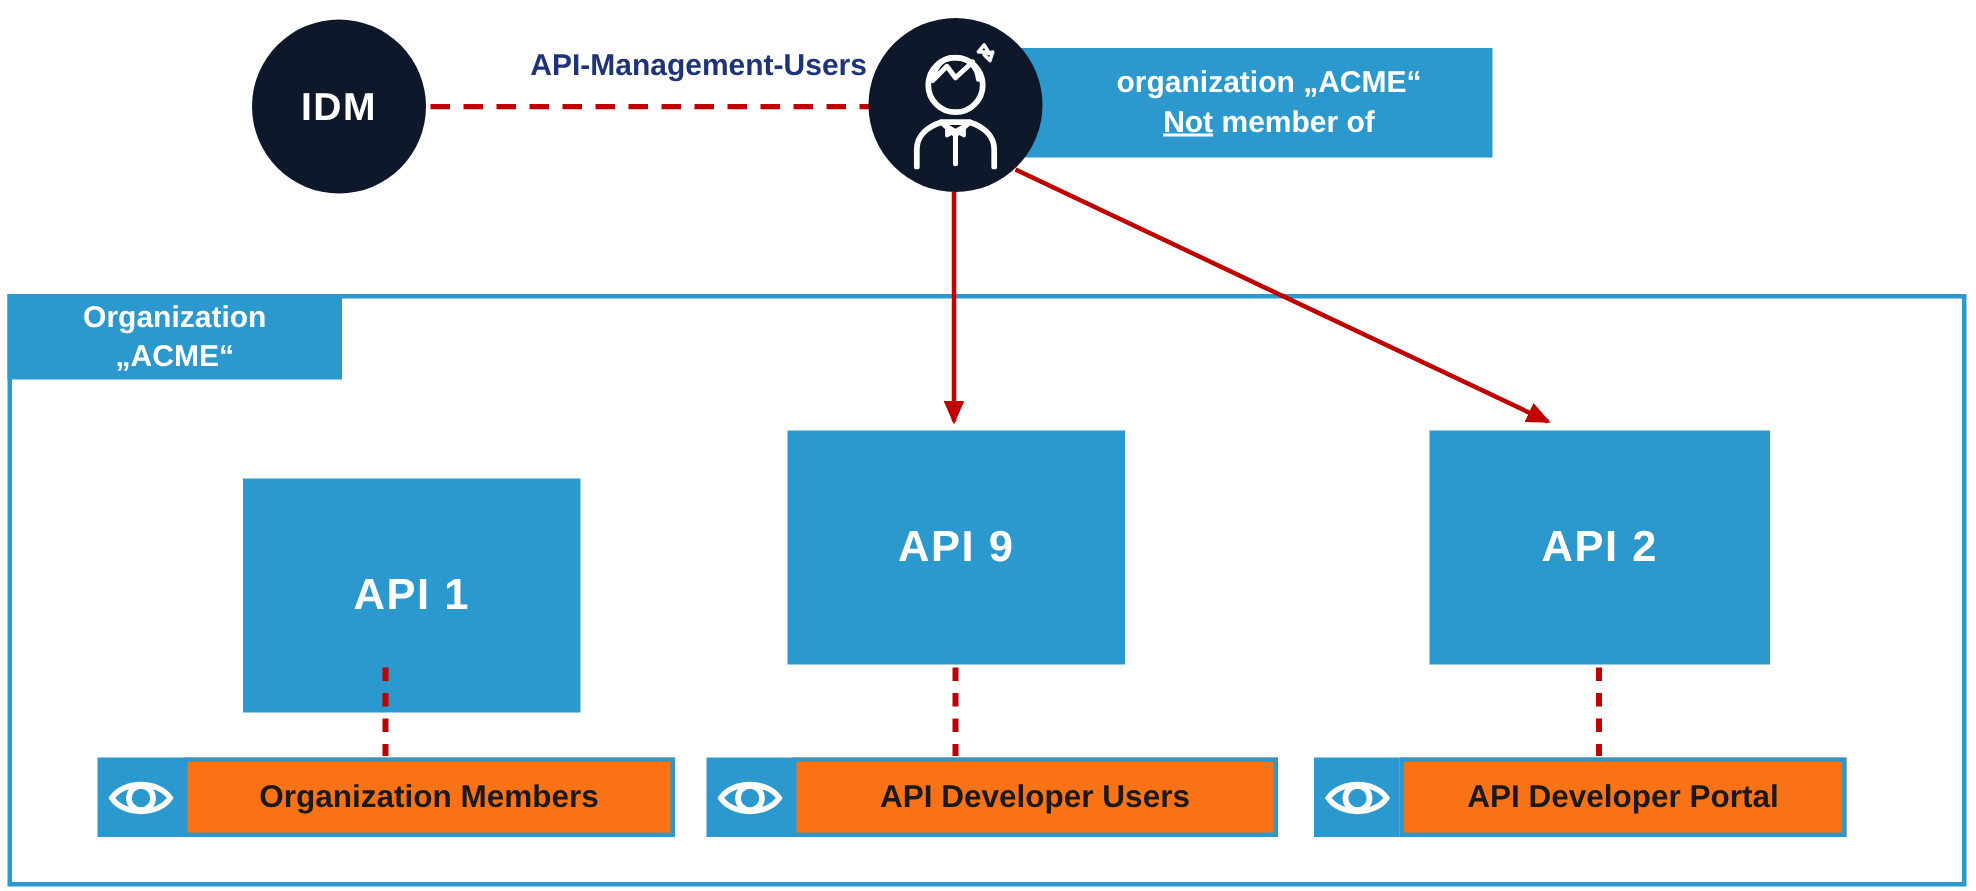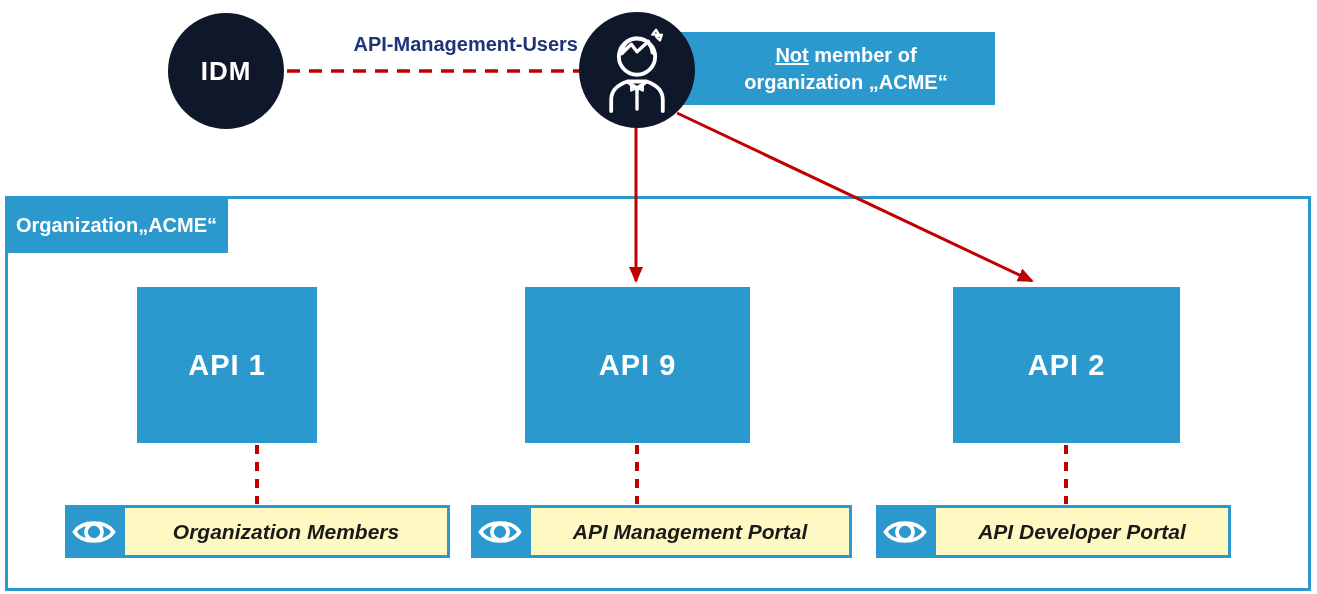--- a/index.html
+++ b/index.html
@@ -35,49 +35,49 @@
   .underline { text-decoration:underline; }
 
   
   #org-box {
     position:absolute; left:5px; top:196px; width:1300px; height:389px;
     border:3px solid #2B98CE; z-index:1; background:transparent;
   }
   #org-tab {
     position:absolute; left:5px; top:196px; width:223px; height:57px;
     background:#2B98CE; color:#ffffff; z-index:2;
-    display:flex; flex-direction:row; align-items:center; justify-content:center;
+    display:flex; flex-direction:column; align-items:center; justify-content:center;
     font-size:20px; font-weight:bold; line-height:26px; text-align:center;
   }
 
   
   .api-box {
     position:absolute; top:287px; height:156px; background:#2B98CE;
     color:#ffffff; display:flex; align-items:center; justify-content:center;
     font-size:29px; font-weight:bold; z-index:2; letter-spacing:1px;
   }
-  #api-1 { left:137px; width:180px; }
+  #api-1 { left:162px; width:225px;margin-top:32px; }
   #api-2 { left:525px; width:225px; }
   #api-3 { left:953px; width:227px; }
 
   
   .perm {
     position:absolute; top:505px; height:53px; display:flex; z-index:2;
   }
   #perm-1 { left:65px;  width:385px; }
   #perm-2 { left:471px; width:381px; }
   #perm-3 { left:876px; width:355px; }
   .perm-icon {
     width:57px; background:#2B98CE; flex:0 0 57px;
     display:flex; align-items:center; justify-content:center;
   }
   .perm-text {
-    flex:1; background:#fef9c3; border:3px solid #2B98CE;
+    flex:1; background:#f97316; border:3px solid #2B98CE;
     display:flex; align-items:center; justify-content:center;
-    font-size:21px; font-weight:bold; color:#1A1A1A; white-space:nowrap;font-style:italic;
+    font-size:21px; font-weight:bold; color:#1A1A1A; white-space:nowrap;
   }
 
   
   #connector-layer {
     position:absolute; left:0; top:0; width:1317px; height:594px;
     z-index:3; pointer-events:none;
   }
 </style>
 </head>
 <body>
@@ -98,24 +98,24 @@
     <line x1="1066" y1="445" x2="1066" y2="504" stroke="#C00000" stroke-width="4" stroke-dasharray="9 8"></line>
   </svg>
 
   <div id="idm-circle" class="circle-node">
     <span>IDM</span>
   </div>
 
   <div id="link-label">API-Management-Users</div>
 
   <div id="user-note">
+    <div>organization „ACME“</div>
     <div>
       <span class="underline">Not</span><span> member of</span>
     </div>
-    <div>organization „ACME“</div>
   </div>
 
   <div id="user-circle" class="circle-node">
     <svg width="78" height="86" viewBox="0 0 80 90" fill="none" stroke="#ffffff" stroke-linecap="round" stroke-linejoin="round">
       <circle cx="40" cy="31" r="19" stroke-width="4"></circle>
       <path d="M24 28 C 26 16 33 11 40 12 C 49 12 55 18 56 27" stroke-width="3.5"></path>
       <path d="M25 27 L34 18 L40 26 L52 15" stroke-width="3.5"></path>
       <path d="M56 8 l4 -5 l3 5 z M60 10 l6 -2 l-2 6 z" stroke-width="2.5"></path>
       <path d="M13 88 L13 76 C 13 66 21 60 30 57 L50 57 C 59 60 67 66 67 76 L67 88" stroke-width="4"></path>
       <path d="M30 57 L40 66 L50 57" stroke-width="3.5"></path>
@@ -150,21 +150,21 @@
     <div class="perm-text">Organization Members</div>
   </div>
 
   <div id="perm-2" class="perm">
     <div class="perm-icon">
       <svg width="44" height="44" viewBox="0 0 52 52" fill="none" stroke="#ffffff">
         <path d="M3 26 C 12 12, 40 12, 49 26 C 40 40, 12 40, 3 26 Z" stroke-width="4.5"></path>
         <circle cx="26" cy="26" r="9.5" stroke-width="4.5"></circle>
       </svg>
     </div>
-    <div class="perm-text">API Management Portal</div>
+    <div class="perm-text">API Developer Users</div>
   </div>
 
   <div id="perm-3" class="perm">
     <div class="perm-icon">
       <svg width="44" height="44" viewBox="0 0 52 52" fill="none" stroke="#ffffff">
         <path d="M3 26 C 12 12, 40 12, 49 26 C 40 40, 12 40, 3 26 Z" stroke-width="4.5"></path>
         <circle cx="26" cy="26" r="9.5" stroke-width="4.5"></circle>
       </svg>
     </div>
     <div class="perm-text">API Developer Portal</div>

